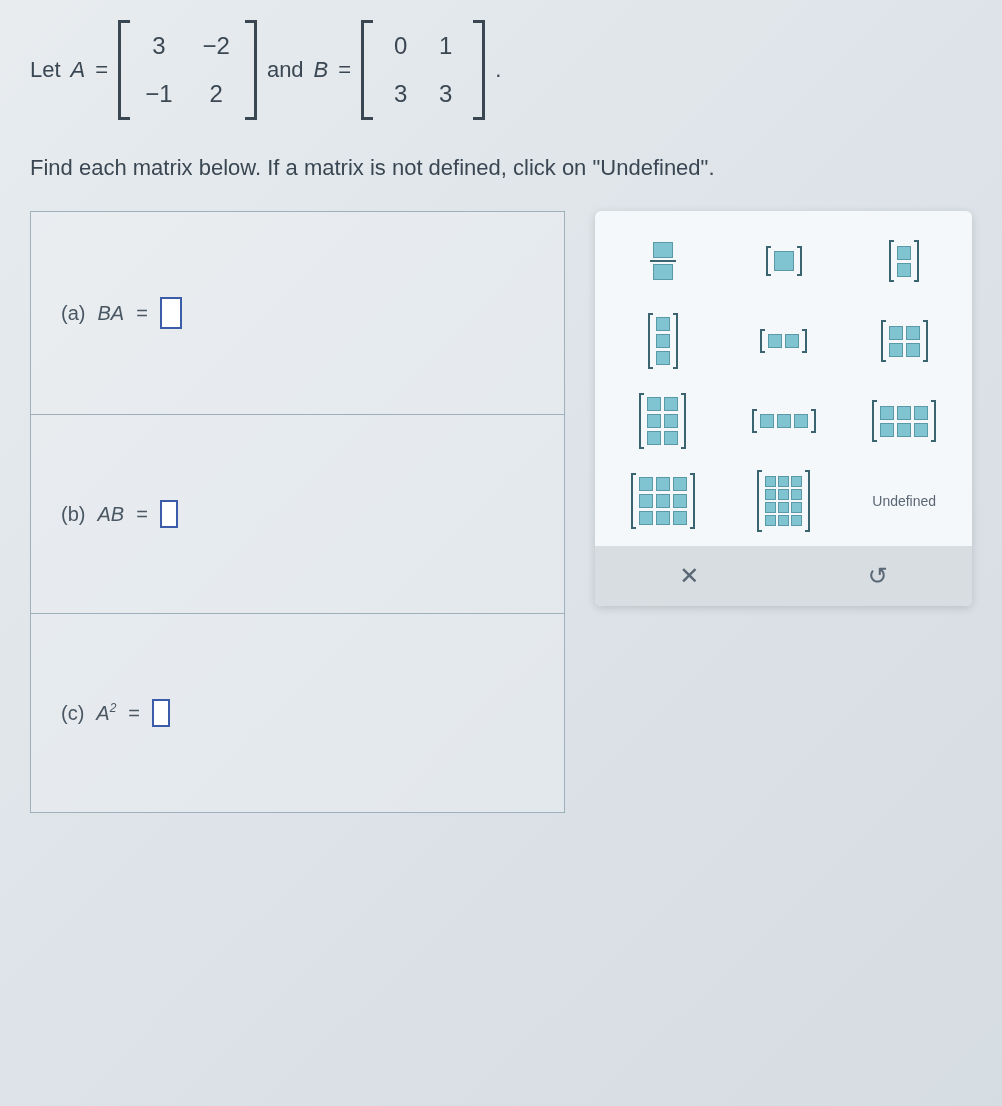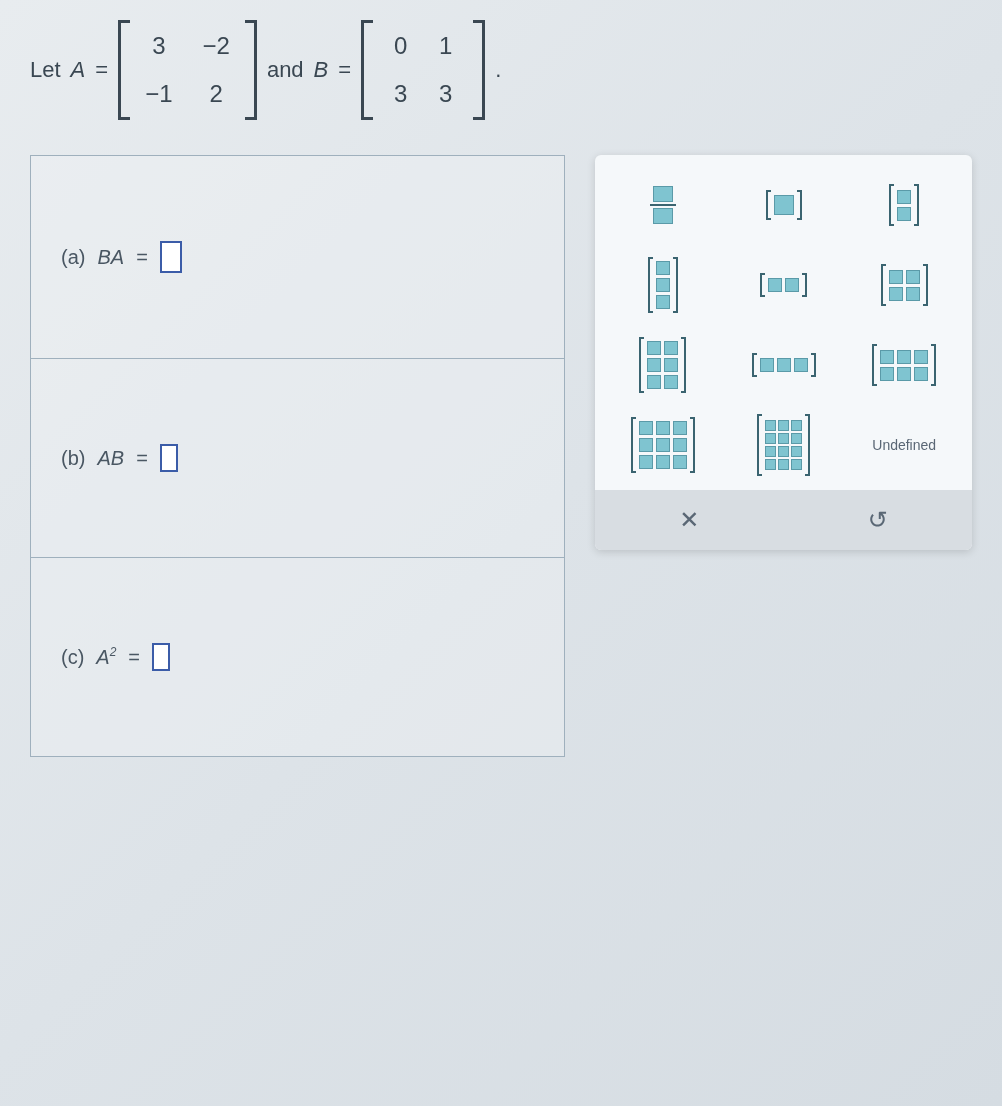--- a/index.html
+++ b/index.html
@@ -197,20 +197,21 @@
       <span class="matrix-cells">
         <span>0</span>
         <span>1</span>
         <span>3</span>
         <span>3</span>
       </span>
       <span class="bracket-right"></span>
     </span>
     <span>.</span>
   </div>
+  <div class="instruction">Find each matrix below. If a matrix is not defined, click on "Undefined".</div>
 </div>
 
 <div class="work-area">
   <div class="answer-panel">
     <div class="answer-row">
       <span>(a)</span>
       <span class="italic">BA</span>
       <span>=</span>
       <span class="input-box"></span>
     </div>

